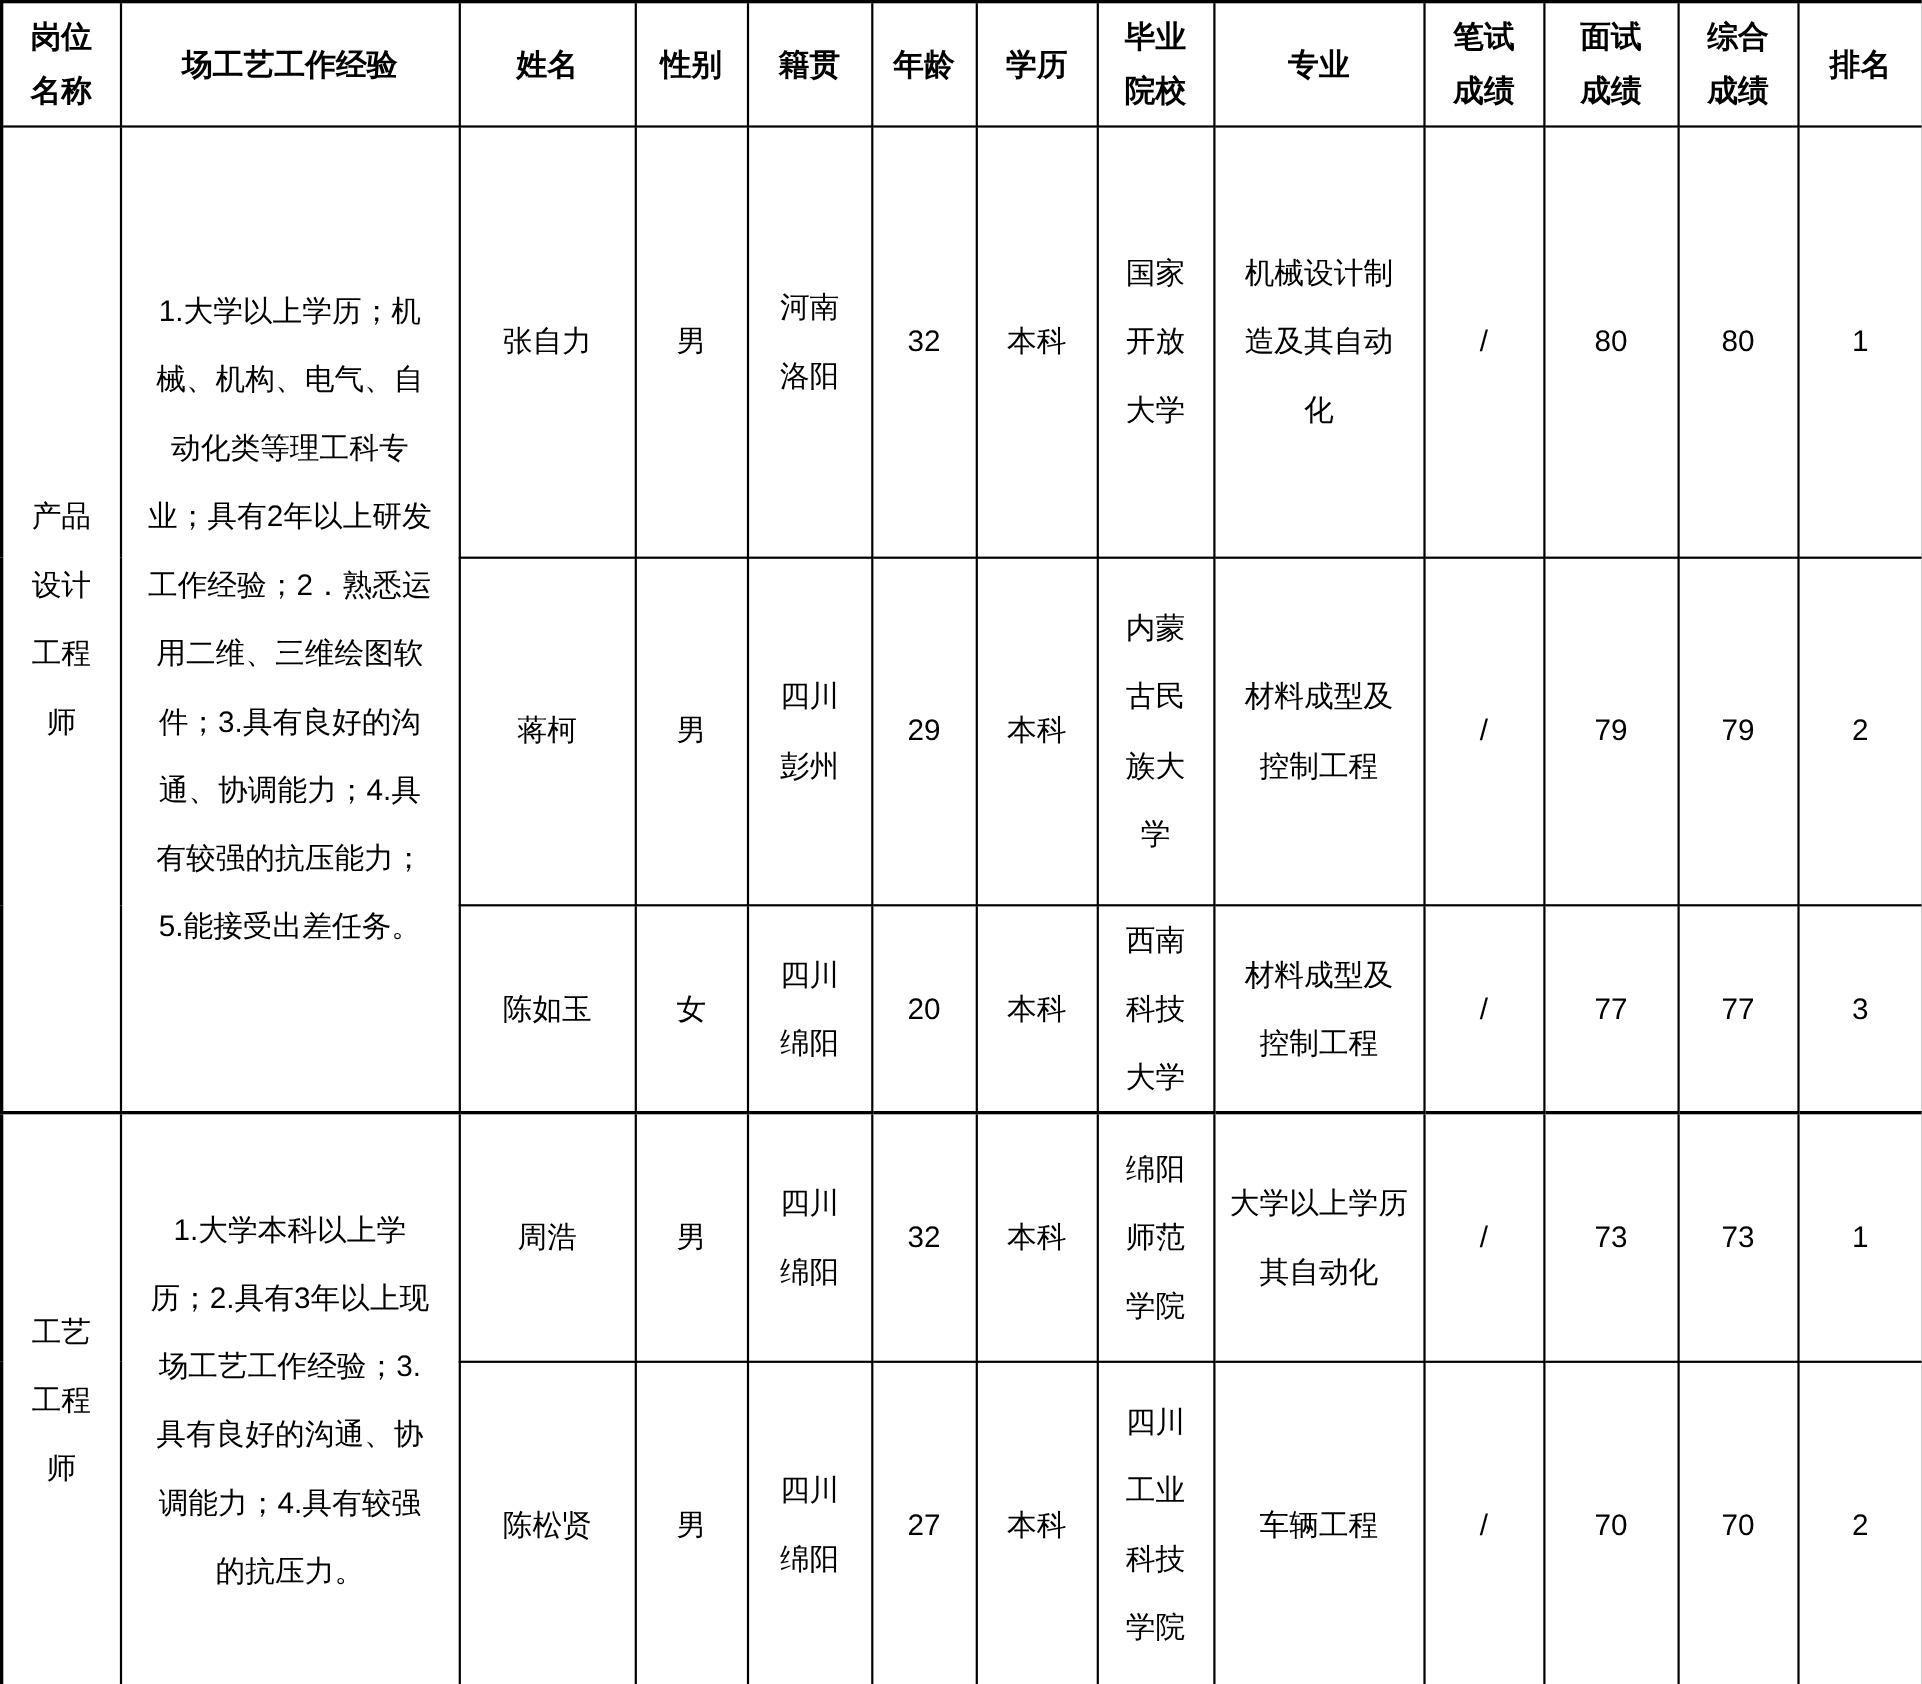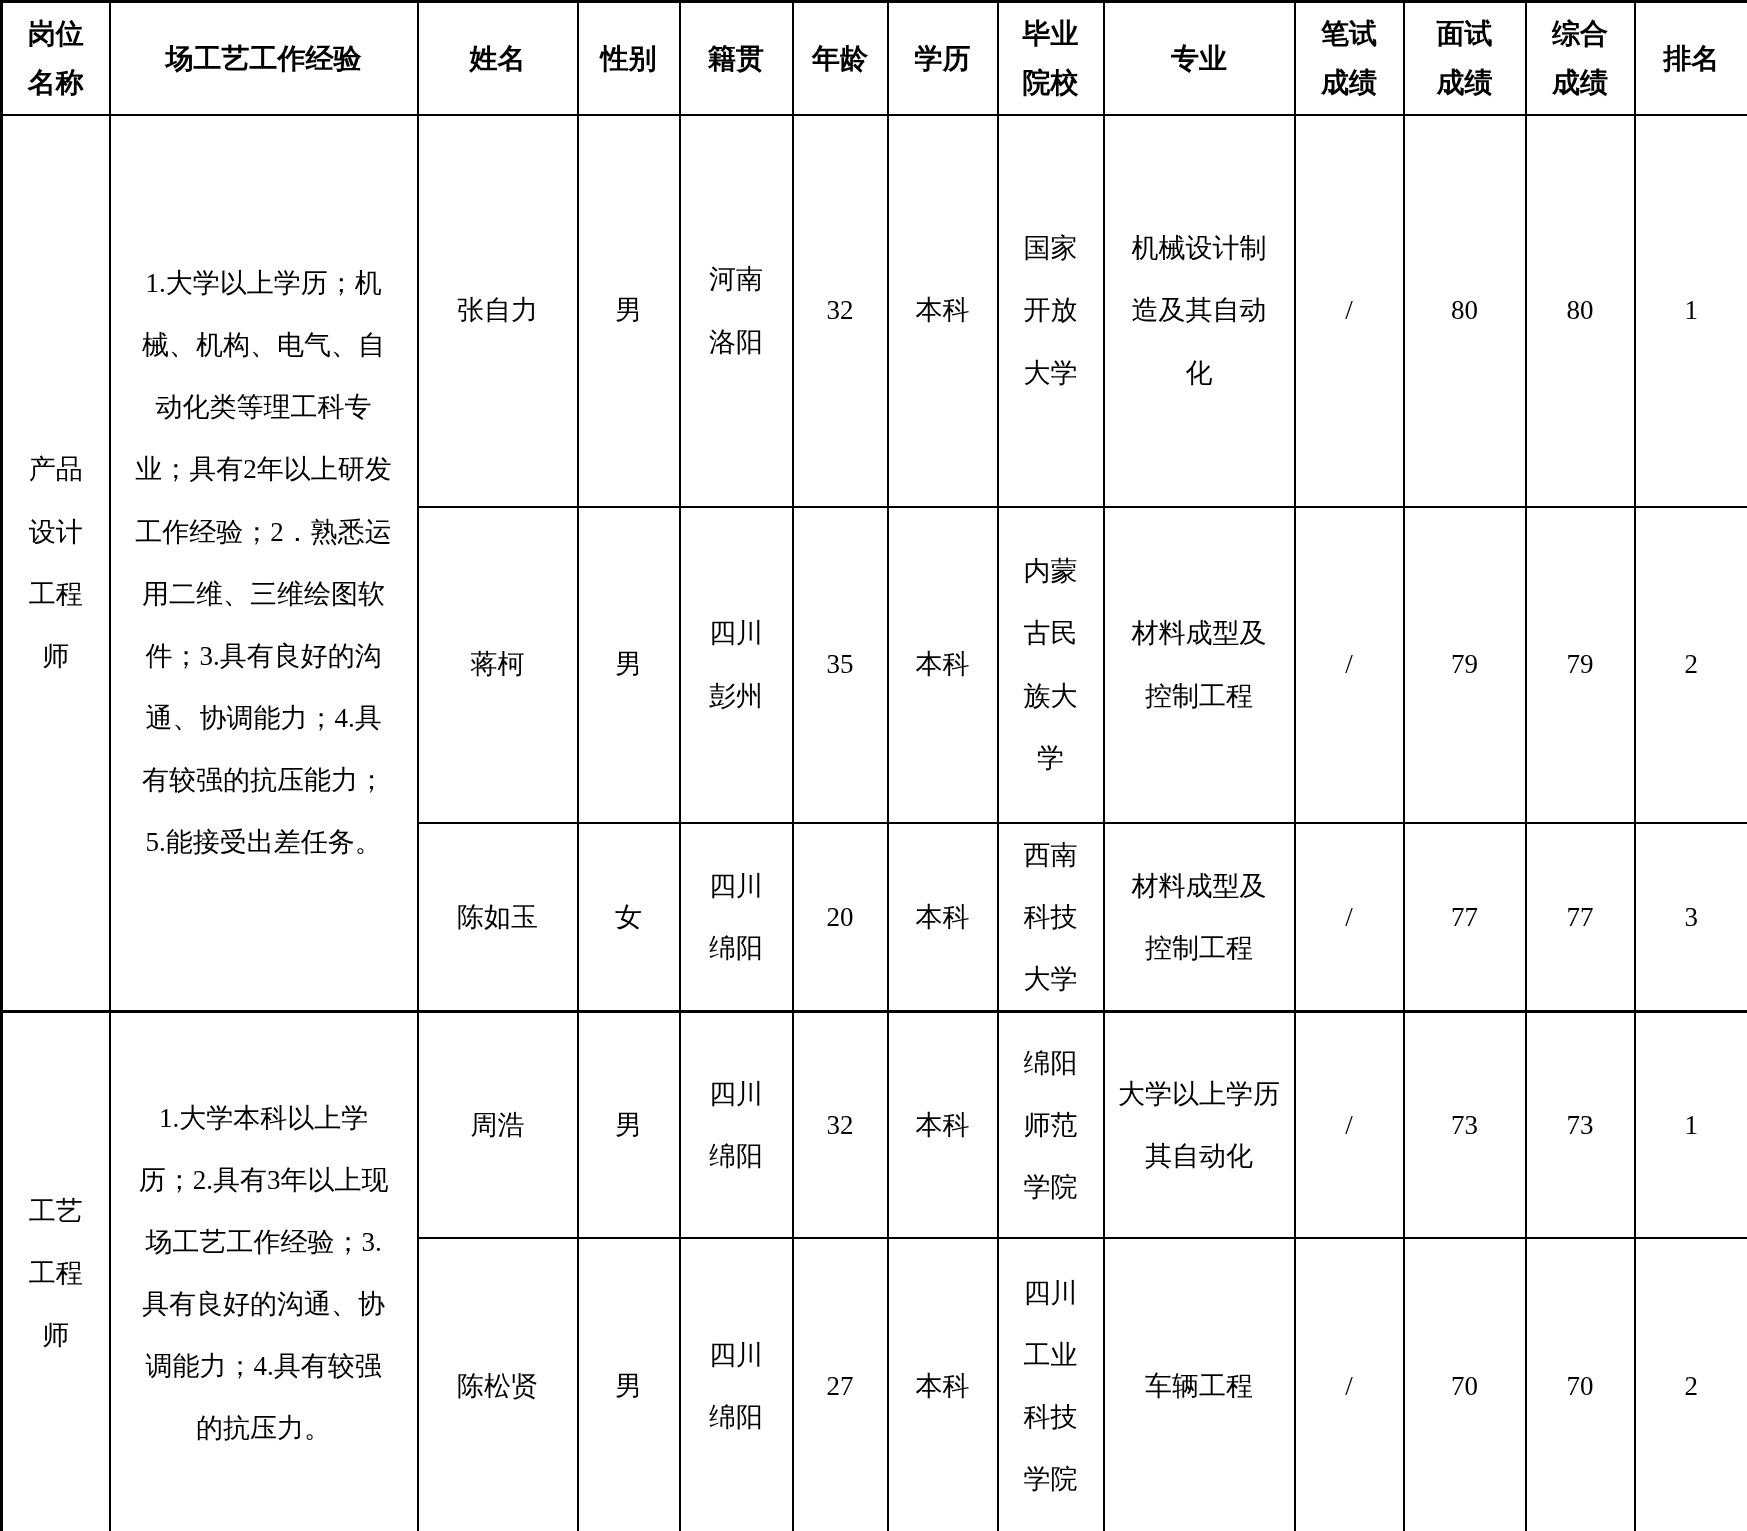--- a/index.html
+++ b/index.html
@@ -9,21 +9,20 @@
   }
   body {
     font-family: "Liberation Sans", "DejaVu Sans", sans-serif;
     color: #000000;
   }
   .wrap {
     width: 1747px;
     height: 1531px;
     background: #ffffff;
     overflow: hidden;
-    font-family: Liberation Serif, serif;
   }
   table.roster {
     table-layout: fixed;
     width: 1747px;
     height: 1531px;
     border-collapse: collapse;
     border: 3px solid #000000;
     background: #ffffff;
   }
   table.roster th, table.roster td {
@@ -132,21 +131,21 @@
         <td>80</td>
         <td>80</td>
         <td>1</td>
       </tr>
 
       <tr style="height:316px">
         <td>蒋柯</td>
         <td>男</td>
         <td>四川
 彭州</td>
-        <td>35</td>
+        <td>29</td>
         <td>本科</td>
         <td>内蒙
 古民
 族大
 学</td>
         <td>材料成型及
 控制工程</td>
         <td>/</td>
         <td>79</td>
         <td>79</td>

